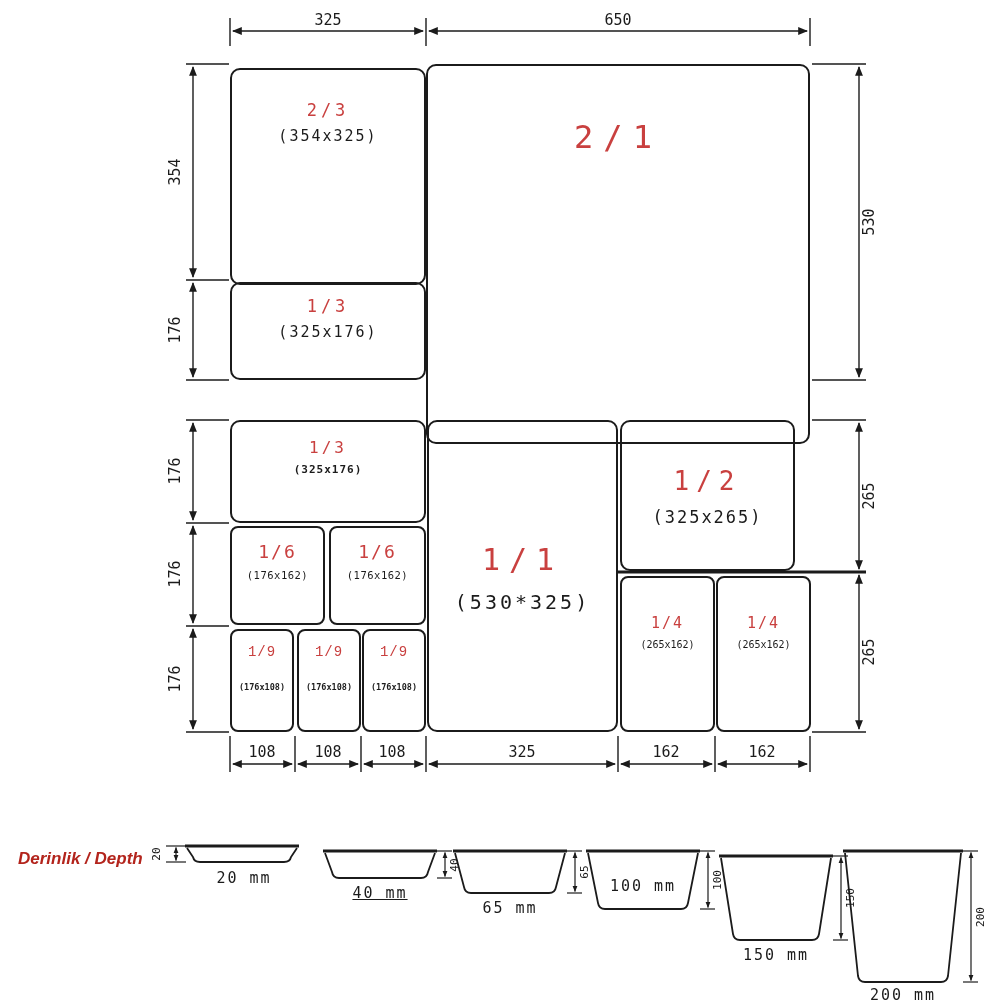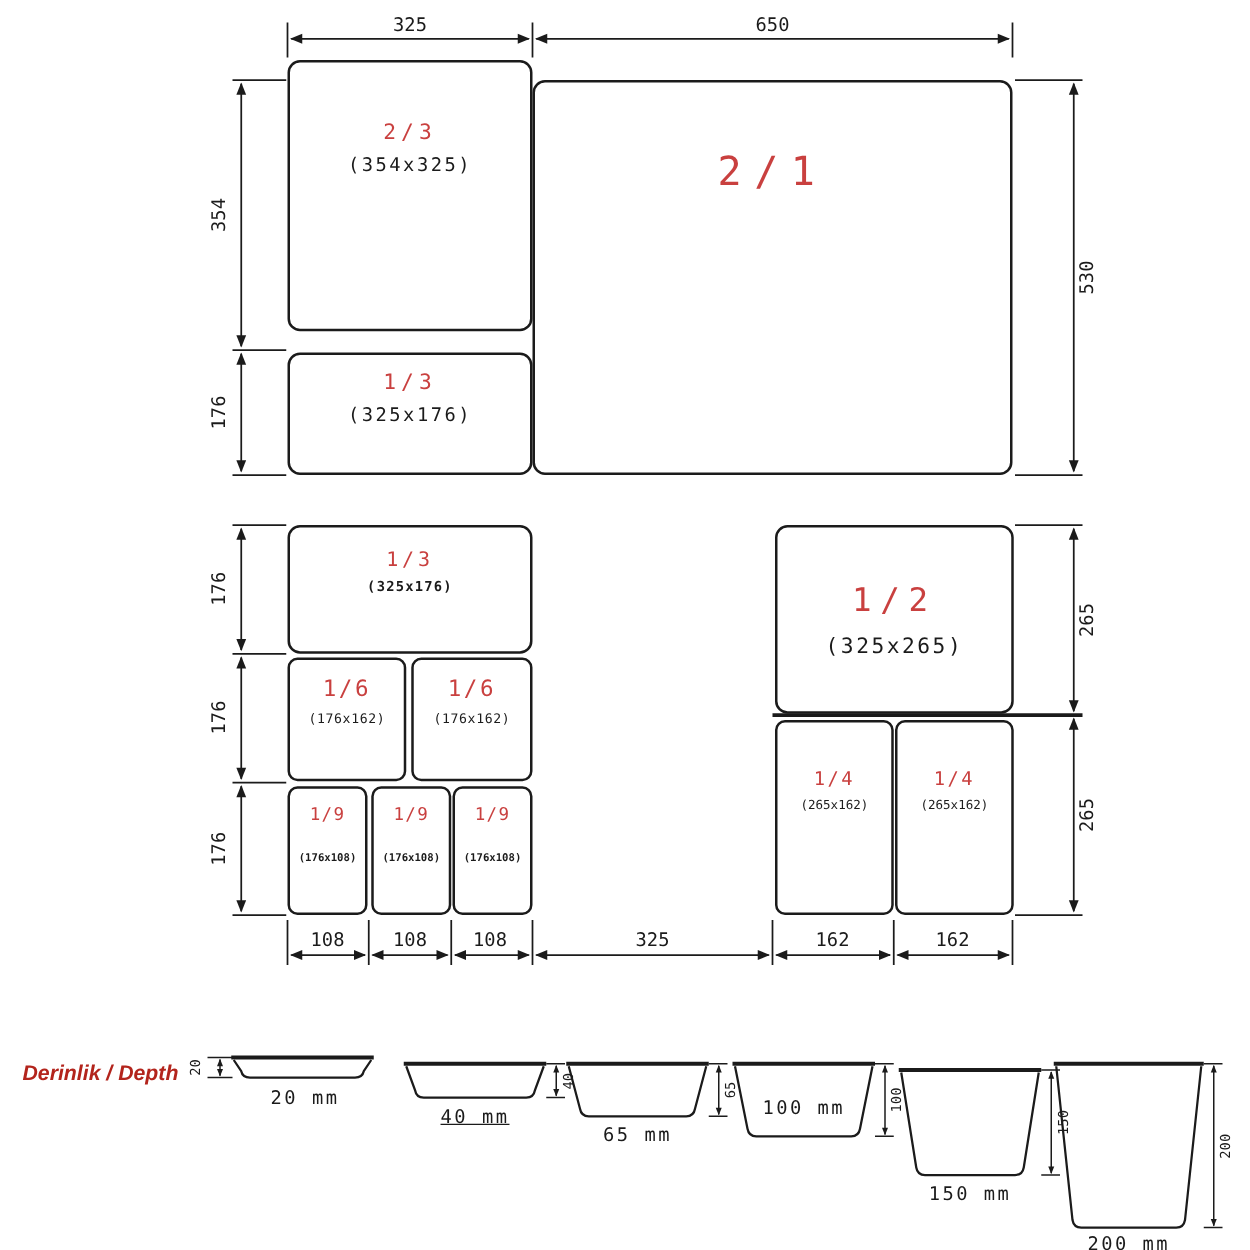--- a/index.html
+++ b/index.html
@@ -21,21 +21,21 @@
   
   .f-md{font-size:17px;letter-spacing:4px;}
   .s-md{font-size:15px;letter-spacing:2px;margin-top:7px;}
   .f-xl{font-size:32px;letter-spacing:10px;}
   .s-xl{font-size:28px;letter-spacing:5px;margin-top:18px;}
   
   .f-m13{font-size:16px;letter-spacing:3px;}
   .s-m13{font-size:11px;font-weight:bold;letter-spacing:1px;margin-top:6px;}
   .f-16{font-size:18px;letter-spacing:2px;}
   .s-16{font-size:10.5px;letter-spacing:0.5px;margin-top:7px;}
-  .f-19{font-size:14px;letter-spacing:1px;}
+  .f-19{font-size:14px;letter-spacing:1px;font-family:Liberation Mono, monospace;}
   .s-19{font-size:8.5px;font-weight:bold;margin-top:22px;text-align:right;}
   .f-11{font-size:30px;letter-spacing:9px;}
   .s-11{font-size:20px;letter-spacing:3px;margin-top:13px;}
   .f-12{font-size:26px;letter-spacing:7px;}
   .s-12{font-size:17px;letter-spacing:2px;margin-top:11px;}
   .f-14{font-size:15px;letter-spacing:2px;}
   .s-14{font-size:10px;font-weight:normal;margin-top:7px;text-align:right;}
   
   .depth-title{position:absolute;color:var(--title-red);font-family:"Liberation Sans",sans-serif;font-size:17px;font-weight:600;white-space:nowrap;font-style:italic;}
   .label-mm{position:absolute;transform:translateX(-50%);font-size:15px;letter-spacing:2px;color:var(--line);white-space:nowrap;}
@@ -166,29 +166,29 @@
     <g>
       <text class="dimtxt small" transform="rotate(-90 160 854)" x="160" y="854" text-anchor="middle">20</text>
       <text class="dimtxt small" transform="rotate(-90 458 865)" x="458" y="865" text-anchor="middle">40</text>
       <text class="dimtxt small" transform="rotate(-90 588 872)" x="588" y="872" text-anchor="middle">65</text>
       <text class="dimtxt small" transform="rotate(-90 721 880)" x="721" y="880" text-anchor="middle">100</text>
       <text class="dimtxt small" transform="rotate(-90 854 898)" x="854" y="898" text-anchor="middle">150</text>
       <text class="dimtxt small" transform="rotate(-90 984 917)" x="984" y="917" text-anchor="middle">200</text>
     </g>
   </svg>
 
-  <div class="gn-box" style="left:230px;top:48px;width:196px;height:217px;padding-top:46px;text-align:right;">
+  <div class="gn-box" style="left:230px;top:68px;width:196px;height:217px;padding-top:30px;text-align:right;">
     <div class="frac f-md">2/3</div>
     <div class="size s-md">(354x325)</div>
   </div>
   <div class="gn-box" style="left:230px;top:282px;width:196px;height:98px;padding-top:12px;">
     <div class="frac f-md">1/3</div>
     <div class="size s-md">(325x176)</div>
   </div>
-  <div class="gn-box" style="left:426px;top:64px;width:384px;height:316px;padding-top:52px;">
+  <div class="gn-box" style="left:426px;top:64px;width:384px;height:380px;padding-top:52px;">
     <div class="frac f-xl">2/1</div>
   </div>
 
   <div class="gn-box" style="left:230px;top:420px;width:196px;height:103px;padding-top:16px;">
     <div class="frac f-m13">1/3</div>
     <div class="size s-m13">(325x176)</div>
   </div>
   <div class="gn-box sm" style="left:230px;top:526px;width:95px;height:99px;padding-top:13px;">
     <div class="frac f-16">1/6</div>
     <div class="size s-16">(176x162)</div>
@@ -202,21 +202,25 @@
     <div class="size s-19">(176x108)</div>
   </div>
   <div class="gn-box sm" style="left:297px;top:629px;width:64px;height:103px;padding-top:13px;">
     <div class="frac f-19">1/9</div>
     <div class="size s-19">(176x108)</div>
   </div>
   <div class="gn-box sm" style="left:362px;top:629px;width:64px;height:103px;padding-top:13px;">
     <div class="frac f-19">1/9</div>
     <div class="size s-19">(176x108)</div>
   </div>
-  <div class="gn-box" style="left:620px;top:420px;width:191px;height:151px;padding-top:44px;">
+  <div class="gn-box" style="left:427px;top:420px;width:191px;height:312px;padding-top:120px;">
+    <div class="frac f-11">1/1</div>
+    <div class="size s-11">(530*325)</div>
+  </div>
+  <div class="gn-box" style="left:620px;top:420px;width:175px;height:151px;padding-top:44px;">
     <div class="frac f-12">1/2</div>
     <div class="size s-12">(325x265)</div>
   </div>
   <div class="gn-box sm" style="left:620px;top:576px;width:95px;height:156px;padding-top:36px;">
     <div class="frac f-14">1/4</div>
     <div class="size s-14">(265x162)</div>
   </div>
   <div class="gn-box sm" style="left:716px;top:576px;width:95px;height:156px;padding-top:36px;">
     <div class="frac f-14">1/4</div>
     <div class="size s-14">(265x162)</div>

